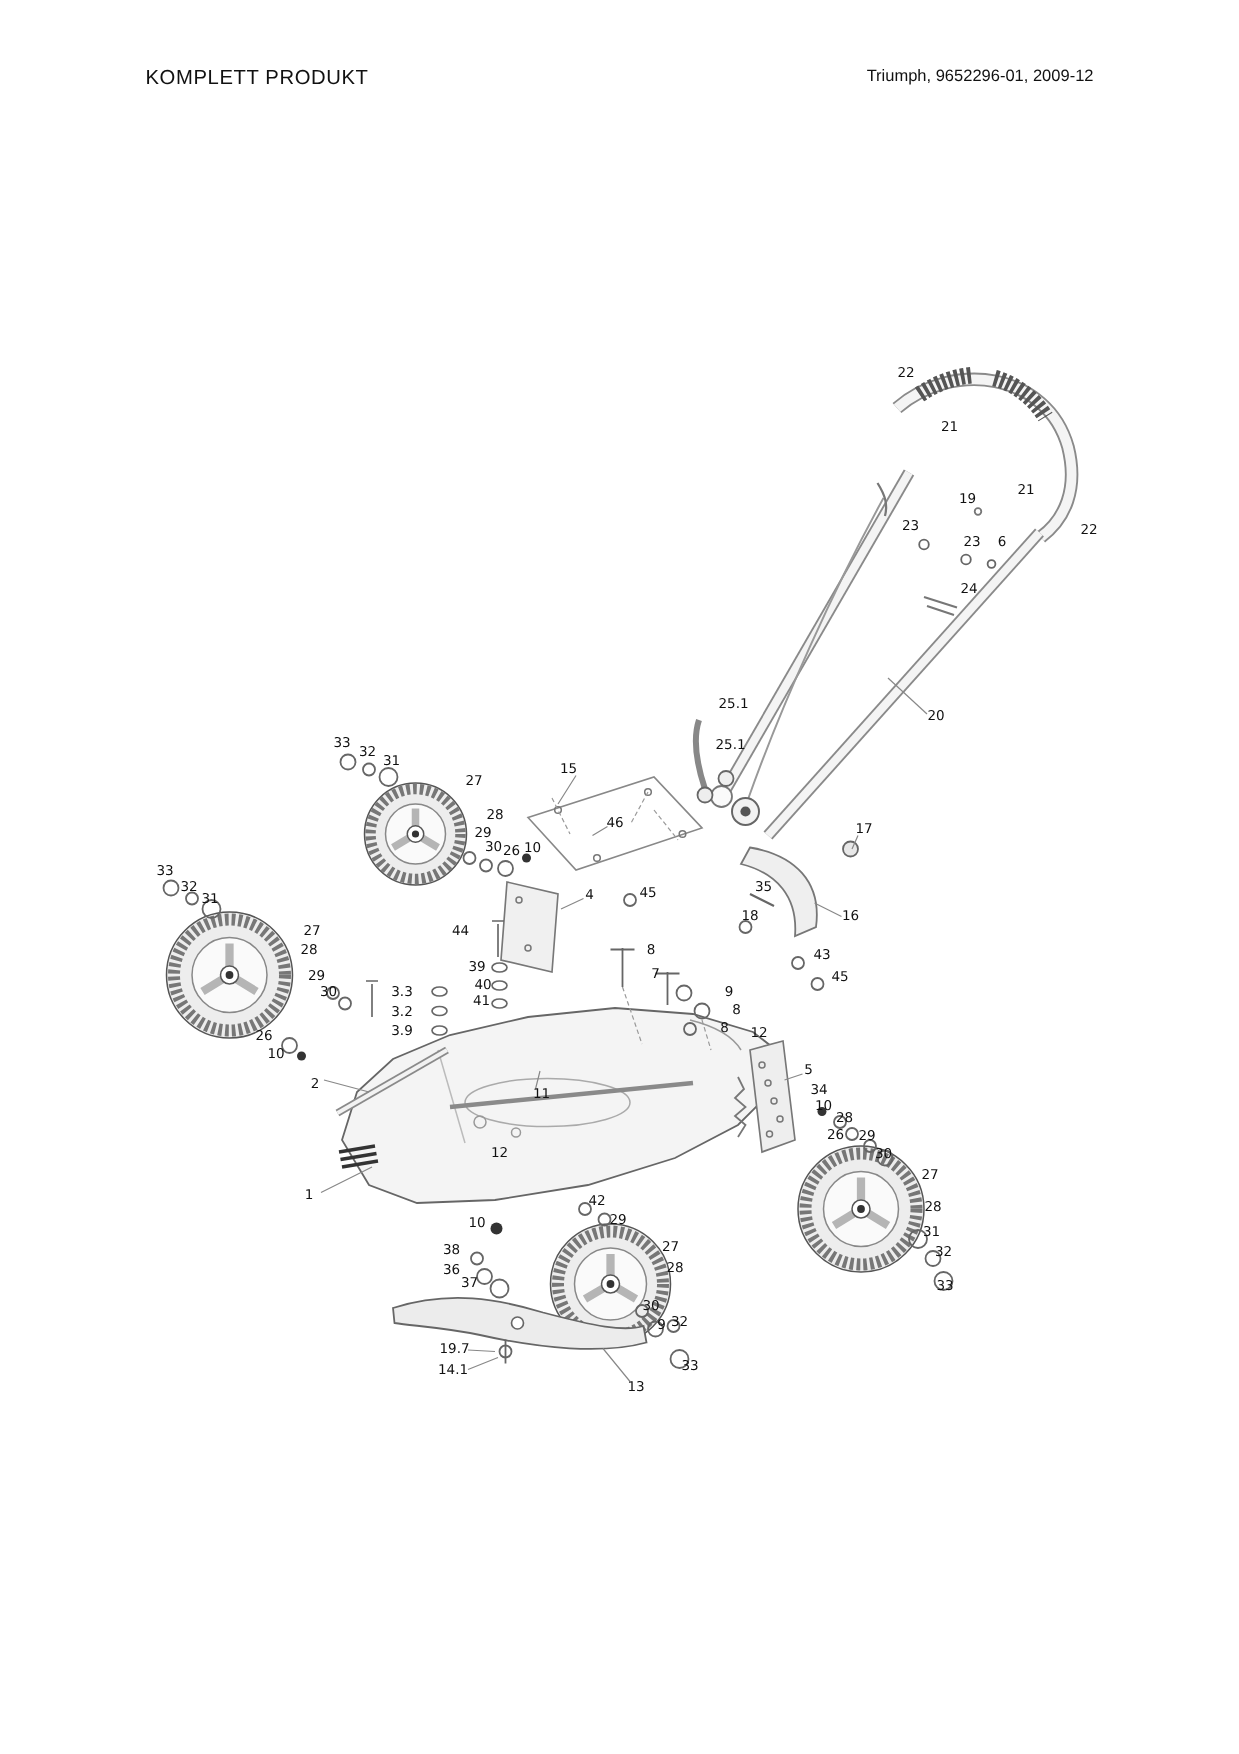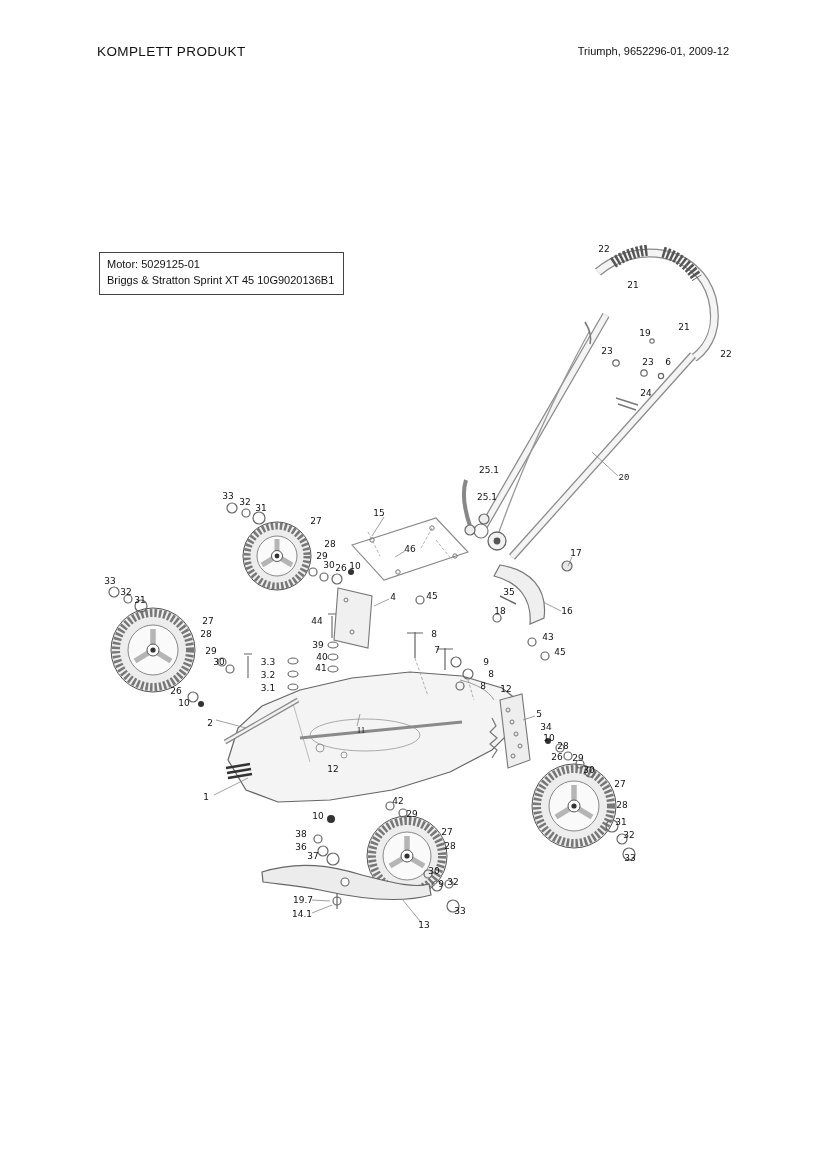--- a/index.html
+++ b/index.html
@@ -39,24 +39,20 @@
   }
 </style>
 </head>
 <body>
 
 <div class="page">
 
   <span class="header-left">KOMPLETT PRODUKT</span>
   <span class="header-right">Triumph, 9652296-01, 2009-12</span>
 
-  <div class="motor-box">
-    <div>Motor: 5029125-01</div>
-    <div>Briggs &amp; Stratton Sprint XT 45 10G9020136B1</div>
-  </div>
 
   <div class="diagram">
     <svg width="826" height="1169" viewBox="0 0 826 1169">
 
       <g fill="none">
 
         <path d="M 598 272 C 635 240, 698 248, 712 298 C 719 326, 710 346, 694 358" stroke="#8a8a8a" stroke-width="9"></path>
         <path d="M 598 272 C 635 240, 698 248, 712 298 C 719 326, 710 346, 694 358" stroke="#f4f4f4" stroke-width="6.5"></path>
 
         <path d="M 613 263 C 625 255, 637 251, 649 250" stroke="#555" stroke-width="11" stroke-dasharray="2.5 1.8"></path>
@@ -245,21 +241,21 @@
     <div id="labels">
         <span class="part-label" style="left: 604px; top: 249px;">22</span>
         <span class="part-label" style="left: 633px; top: 285px;">21</span>
         <span class="part-label" style="left: 645px; top: 333px;">19</span>
         <span class="part-label" style="left: 684px; top: 327px;">21</span>
         <span class="part-label" style="left: 726px; top: 354px;">22</span>
         <span class="part-label" style="left: 607px; top: 351px;">23</span>
         <span class="part-label" style="left: 648px; top: 362px;">23</span>
         <span class="part-label" style="left: 668px; top: 362px;">6</span>
         <span class="part-label" style="left: 610px; top: 393px; margin-left: 36px;">24</span>
-        <span class="part-label" style="left: 624px; top: 478px; font-family: Liberation Mono, monospace;">20</span>
+        <span class="part-label" style="left: 624px; top: 478px;">20</span>
         <span class="part-label" style="left: 489px; top: 470px;">25.1</span>
         <span class="part-label" style="left: 487px; top: 497px;">25.1</span>
         <span class="part-label" style="left: 379px; top: 513px;">15</span>
         <span class="part-label" style="left: 410px; top: 549px;">46</span>
         <span class="part-label" style="left: 576px; top: 553px;">17</span>
         <span class="part-label" style="left: 228px; top: 496px;">33</span>
         <span class="part-label" style="left: 245px; top: 502px;">32</span>
         <span class="part-label" style="left: 261px; top: 508px;">31</span>
         <span class="part-label" style="left: 316px; top: 521px;">27</span>
         <span class="part-label" style="left: 330px; top: 544px;">28</span>
@@ -274,37 +270,37 @@
         <span class="part-label" style="left: 206px; top: 634px;">28</span>
         <span class="part-label" style="left: 211px; top: 651px;">29</span>
         <span class="part-label" style="left: 219px; top: 662px;">30</span>
         <span class="part-label" style="left: 176px; top: 691px;">26</span>
         <span class="part-label" style="left: 184px; top: 703px;">10</span>
         <span class="part-label" style="left: 393px; top: 597px;">4</span>
         <span class="part-label" style="left: 432px; top: 596px;">45</span>
         <span class="part-label" style="left: 509px; top: 592px;">35</span>
         <span class="part-label" style="left: 500px; top: 611px;">18</span>
         <span class="part-label" style="left: 567px; top: 611px;">16</span>
-        <span class="part-label" style="left: 317px; top: 621px;">44</span>
+        <span class="part-label" style="left: 307px; top: 621px;">44</span>
         <span class="part-label" style="left: 318px; top: 645px;">39</span>
         <span class="part-label" style="left: 322px; top: 657px;">40</span>
         <span class="part-label" style="left: 321px; top: 668px;">41</span>
         <span class="part-label" style="left: 268px; top: 662px;">3.3</span>
         <span class="part-label" style="left: 268px; top: 675px;">3.2</span>
-        <span class="part-label" style="left: 268px; top: 688px;">3.1</span>
+        <span class="part-label" style="left: 268px; top: 688px;">3.9</span>
         <span class="part-label" style="left: 434px; top: 634px;">8</span>
         <span class="part-label" style="left: 437px; top: 650px;">7</span>
         <span class="part-label" style="left: 548px; top: 637px;">43</span>
         <span class="part-label" style="left: 560px; top: 652px;">45</span>
         <span class="part-label" style="left: 486px; top: 662px;">9</span>
         <span class="part-label" style="left: 491px; top: 674px;">8</span>
         <span class="part-label" style="left: 483px; top: 686px;">8</span>
         <span class="part-label" style="left: 506px; top: 689px;">12</span>
         <span class="part-label" style="left: 210px; top: 723px;">2</span>
-        <span class="part-label" style="left: 361px; top: 730px; font-family: Liberation Serif, serif;">11</span>
+        <span class="part-label" style="left: 361px; top: 730px;">11</span>
         <span class="part-label" style="left: 539px; top: 714px;">5</span>
         <span class="part-label" style="left: 546px; top: 727px;">34</span>
         <span class="part-label" style="left: 549px; top: 738px;">10</span>
         <span class="part-label" style="left: 563px; top: 746px;">28</span>
         <span class="part-label" style="left: 557px; top: 757px;">26</span>
         <span class="part-label" style="left: 578px; top: 758px;">29</span>
         <span class="part-label" style="left: 589px; top: 770px;">30</span>
         <span class="part-label" style="left: 333px; top: 769px;">12</span>
         <span class="part-label" style="left: 206px; top: 797px;">1</span>
         <span class="part-label" style="left: 398px; top: 801px;">42</span>

